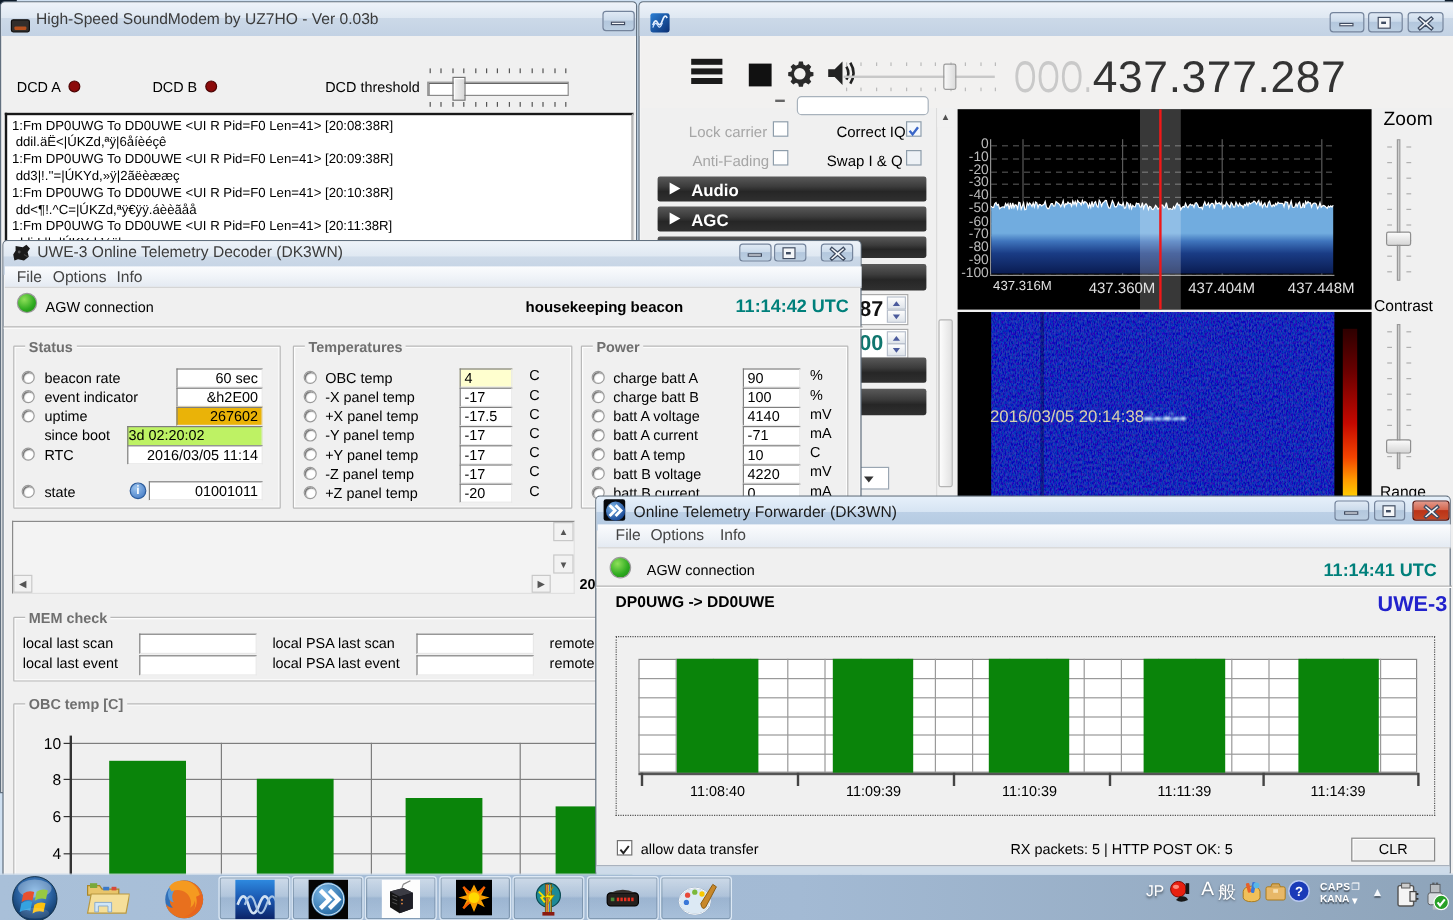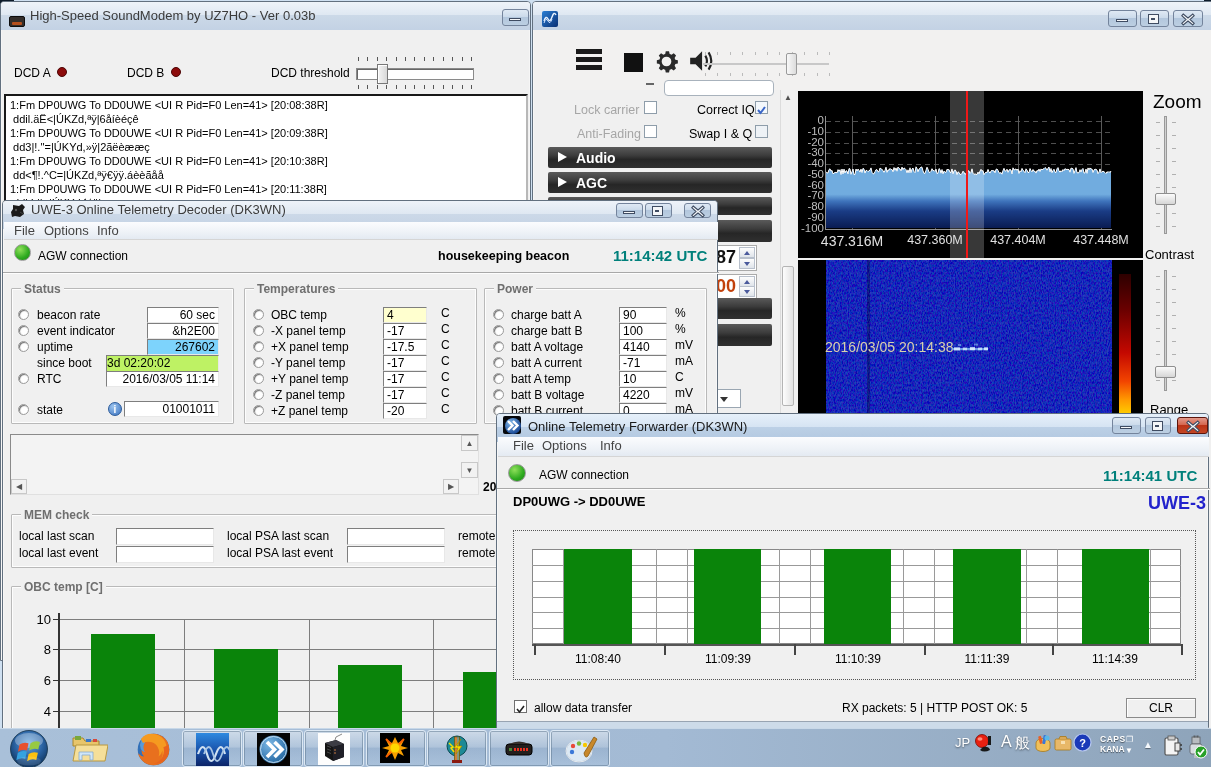--- a/index.html
+++ b/index.html
@@ -152,20 +152,21 @@
       <div class="abs" style="left:50px;top:0;width:1px;height:3px;background:#bbb;"></div>
       <div class="abs" style="left:62px;top:0;width:1px;height:3px;background:#bbb;"></div>
       <div class="abs" style="left:74px;top:0;width:1px;height:3px;background:#bbb;"></div>
       <div class="abs" style="left:87px;top:0;width:1px;height:3px;background:#bbb;"></div>
       <div class="abs" style="left:99px;top:0;width:1px;height:3px;background:#bbb;"></div>
       <div class="abs" style="left:112px;top:0;width:1px;height:3px;background:#bbb;"></div>
       <div class="abs" style="left:124px;top:0;width:1px;height:3px;background:#bbb;"></div>
     </div>
   <div class="abs" style="left:253px;top:51px;width:11px;height:22px;background:linear-gradient(90deg,#f8f8f8,#dcdcdc);border:1px solid #9a9a9a;border-radius:2px;"></div>
 
+  <div class="abs" style="left:312px;top:42px;font-size:37px;color:#c9c9c9;white-space:nowrap;"><span style="display:inline-block;transform:scaleX(0.65);transform-origin:0 0;letter-spacing:1px;">OOO.</span><span style="color:#333;letter-spacing:0.5px;margin-left:-35px;">437.377.287</span></div>
 
   <div class="abs" style="left:113px;top:81px;width:8px;height:2px;background:#666;"></div>
   <div class="abs" style="left:131px;top:78px;width:110px;height:16px;background:#fff;border:1px solid #a8b2bc;border-radius:4px;"></div>
   <div class="lab" style="left:41px;top:101px;color:#a6a6a6;font-size:12.5px;">Lock carrier</div>
   <div class="chk" style="left:111px;top:99px;"></div>
   <div class="lab" style="left:164px;top:101px;font-size:12.5px;">Correct IQ</div>
   <div class="chk" style="left:222px;top:99px;background:#f4f8fc;"><svg width="11" height="11" viewBox="0 0 11 11">
         <path d="M2 5l2.5 3L9 2" stroke="#3a66c8" stroke-width="2" fill="none"></path>
       </svg></div>
   <div class="lab" style="left:44px;top:125px;color:#a6a6a6;font-size:12.5px;">Anti-Fading</div>
@@ -186,21 +187,21 @@
   <div class="abs" style="left:150px;top:243px;width:74px;height:26px;background:#fff;border:1px solid #aaa;">
     <div class="abs" style="right:20px;top:1px;font-size:18px;font-weight:bold;color:#111;">87</div>
     <div class="abs" style="right:1px;top:1px;width:16px;height:11px;background:linear-gradient(#fdfdfd,#dfe4ea);border:1px solid #b8c0cc;text-align:center;">
         <div style="margin:3px auto 0;width:0;height:0;border-bottom:4px solid #4a5a9c;border-left:3.5px solid transparent;border-right:3.5px solid transparent;"></div>
       </div>
     <div class="abs" style="right:1px;bottom:1px;width:16px;height:11px;background:linear-gradient(#fdfdfd,#dfe4ea);border:1px solid #b8c0cc;text-align:center;">
         <div style="margin:3px auto 0;width:0;height:0;border-top:4px solid #4a5a9c;border-left:3.5px solid transparent;border-right:3.5px solid transparent;"></div>
       </div>
   </div>
   <div class="abs" style="left:150px;top:272px;width:74px;height:25px;background:#fff;border:1px solid #aaa;">
-    <div class="abs" style="right:20px;top:1px;font-size:18px;font-weight:bold;color:#c2410c;">00</div>
+    <div class="abs" style="right:20px;top:1px;font-size:18px;font-weight:bold;color:#0f766e;">00</div>
     <div class="abs" style="right:1px;top:1px;width:16px;height:11px;background:linear-gradient(#fdfdfd,#dfe4ea);border:1px solid #b8c0cc;text-align:center;">
         <div style="margin:3px auto 0;width:0;height:0;border-bottom:4px solid #4a5a9c;border-left:3.5px solid transparent;border-right:3.5px solid transparent;"></div>
       </div>
     <div class="abs" style="right:1px;bottom:1px;width:16px;height:11px;background:linear-gradient(#fdfdfd,#dfe4ea);border:1px solid #b8c0cc;text-align:center;">
         <div style="margin:3px auto 0;width:0;height:0;border-top:4px solid #4a5a9c;border-left:3.5px solid transparent;border-right:3.5px solid transparent;"></div>
       </div>
   </div>
   <div class="darkbar" style="top:296px;height:21px;"></div>
   <div class="darkbar" style="top:322px;height:22px;"></div>
   <div class="abs" style="left:170px;top:387px;width:38px;height:19px;background:#fff;border:1px solid #9aa6b2;">
@@ -247,21 +248,21 @@
             <stop offset="0.2" stop-color="#3f74bc"></stop>
             <stop offset="0.5" stop-color="#1a3c85"></stop>
             <stop offset="1" stop-color="#0a1c52"></stop>
           </linearGradient>
         </defs>
         <path d="M28,137 L28,80.7 29,81.9 30,81.9 31,78.6 32,77.8 33,80.1 34,79.4 35,82.9 36,82.1 37,81.5 38,81.3 39,81.9 40,78.6 41,80.5 42,78.7 43,83.5 44,78.0 45,82.9 46,78.1 47,82.0 48,79.7 49,80.1 50,82.9 51,77.6 52,77.9 53,83.3 54,80.7 55,78.0 56,83.7 57,83.4 58,78.0 59,80.0 60,78.1 61,79.2 62,81.1 63,78.1 64,81.5 65,77.3 66,78.1 67,82.1 68,79.4 69,79.5 70,80.6 71,79.8 72,79.2 73,76.9 74,81.3 75,82.8 76,82.8 77,80.7 78,78.7 79,78.7 80,80.8 81,80.6 82,77.0 83,77.8 84,78.5 85,79.4 86,81.3 87,79.3 88,76.2 89,81.3 90,78.8 91,79.3 92,77.4 93,78.6 94,78.4 95,80.8 96,76.5 97,79.3 98,76.9 99,80.2 100,76.0 101,77.5 102,77.9 103,79.8 104,76.1 105,78.7 106,77.0 107,77.5 108,78.7 109,81.8 110,78.8 111,81.8 112,76.8 113,81.6 114,78.1 115,77.0 116,80.5 117,81.6 118,75.8 119,77.5 120,80.8 121,78.0 122,77.4 123,76.0 124,76.2 125,79.9 126,82.3 127,82.4 128,79.3 129,76.2 130,78.2 131,81.2 132,81.5 133,80.3 134,77.7 135,79.7 136,79.4 137,80.4 138,78.1 139,82.5 140,82.2 141,77.6 142,78.5 143,82.2 144,78.5 145,82.8 146,80.1 147,81.3 148,81.4 149,78.3 150,78.8 151,78.6 152,81.4 153,81.5 154,77.9 155,82.8 156,79.9 157,78.8 158,80.0 159,83.6 160,80.9 161,81.4 162,83.3 163,83.6 164,82.3 165,80.2 166,81.3 167,83.3 168,82.6 169,81.3 170,79.8 171,80.0 172,82.3 173,81.3 174,77.8 175,82.2 176,83.5 177,82.8 178,83.4 179,83.5 180,81.1 181,82.8 182,80.1 183,78.3 184,79.9 185,79.7 186,83.7 187,82.1 188,81.1 189,81.6 190,78.4 191,81.0 192,82.1 193,80.1 194,79.1 195,80.1 196,79.6 197,81.8 198,78.3 199,78.0 200,79.4 201,81.8 202,82.2 203,81.5 204,83.2 205,79.5 206,77.3 207,80.2 208,79.9 209,78.2 210,81.3 211,79.1 212,78.4 213,79.0 214,82.9 215,76.8 216,79.0 217,78.5 218,77.9 219,79.4 220,78.0 221,82.4 222,79.7 223,80.9 224,77.4 225,79.3 226,80.2 227,81.7 228,77.8 229,79.1 230,81.6 231,81.4 232,77.5 233,79.5 234,80.9 235,78.5 236,80.3 237,80.2 238,82.1 239,79.4 240,80.2 241,78.1 242,80.5 243,77.9 244,79.0 245,78.1 246,77.7 247,76.6 248,77.2 249,79.2 250,77.3 251,76.0 252,80.8 253,77.5 254,81.7 255,79.5 256,78.2 257,81.3 258,81.5 259,77.8 260,76.6 261,79.9 262,81.2 263,79.7 264,80.8 265,78.5 266,79.8 267,77.6 268,78.5 269,78.4 270,78.4 271,78.6 272,81.2 273,77.1 274,77.4 275,77.8 276,82.4 277,79.5 278,76.6 279,81.6 280,81.9 281,81.6 282,78.7 283,81.1 284,78.4 285,77.4 286,82.1 287,81.9 288,78.0 289,82.3 290,76.9 291,78.8 292,76.9 293,78.0 294,78.0 295,81.5 296,78.9 297,78.3 298,78.3 299,79.1 300,82.7 301,81.1 302,77.9 303,81.7 304,80.7 305,80.2 306,80.7 307,81.6 308,82.6 309,80.7 310,81.6 311,80.5 312,81.6 313,80.0 L313,137 Z" fill="url(#sg)"></path>
         <path d="M28,80.7 L29,81.9 L30,81.9 L31,78.6 L32,77.8 L33,80.1 L34,79.4 L35,82.9 L36,82.1 L37,81.5 L38,81.3 L39,81.9 L40,78.6 L41,80.5 L42,78.7 L43,83.5 L44,78.0 L45,82.9 L46,78.1 L47,82.0 L48,79.7 L49,80.1 L50,82.9 L51,77.6 L52,77.9 L53,83.3 L54,80.7 L55,78.0 L56,83.7 L57,83.4 L58,78.0 L59,80.0 L60,78.1 L61,79.2 L62,81.1 L63,78.1 L64,81.5 L65,77.3 L66,78.1 L67,82.1 L68,79.4 L69,79.5 L70,80.6 L71,79.8 L72,79.2 L73,76.9 L74,81.3 L75,82.8 L76,82.8 L77,80.7 L78,78.7 L79,78.7 L80,80.8 L81,80.6 L82,77.0 L83,77.8 L84,78.5 L85,79.4 L86,81.3 L87,79.3 L88,76.2 L89,81.3 L90,78.8 L91,79.3 L92,77.4 L93,78.6 L94,78.4 L95,80.8 L96,76.5 L97,79.3 L98,76.9 L99,80.2 L100,76.0 L101,77.5 L102,77.9 L103,79.8 L104,76.1 L105,78.7 L106,77.0 L107,77.5 L108,78.7 L109,81.8 L110,78.8 L111,81.8 L112,76.8 L113,81.6 L114,78.1 L115,77.0 L116,80.5 L117,81.6 L118,75.8 L119,77.5 L120,80.8 L121,78.0 L122,77.4 L123,76.0 L124,76.2 L125,79.9 L126,82.3 L127,82.4 L128,79.3 L129,76.2 L130,78.2 L131,81.2 L132,81.5 L133,80.3 L134,77.7 L135,79.7 L136,79.4 L137,80.4 L138,78.1 L139,82.5 L140,82.2 L141,77.6 L142,78.5 L143,82.2 L144,78.5 L145,82.8 L146,80.1 L147,81.3 L148,81.4 L149,78.3 L150,78.8 L151,78.6 L152,81.4 L153,81.5 L154,77.9 L155,82.8 L156,79.9 L157,78.8 L158,80.0 L159,83.6 L160,80.9 L161,81.4 L162,83.3 L163,83.6 L164,82.3 L165,80.2 L166,81.3 L167,83.3 L168,82.6 L169,81.3 L170,79.8 L171,80.0 L172,82.3 L173,81.3 L174,77.8 L175,82.2 L176,83.5 L177,82.8 L178,83.4 L179,83.5 L180,81.1 L181,82.8 L182,80.1 L183,78.3 L184,79.9 L185,79.7 L186,83.7 L187,82.1 L188,81.1 L189,81.6 L190,78.4 L191,81.0 L192,82.1 L193,80.1 L194,79.1 L195,80.1 L196,79.6 L197,81.8 L198,78.3 L199,78.0 L200,79.4 L201,81.8 L202,82.2 L203,81.5 L204,83.2 L205,79.5 L206,77.3 L207,80.2 L208,79.9 L209,78.2 L210,81.3 L211,79.1 L212,78.4 L213,79.0 L214,82.9 L215,76.8 L216,79.0 L217,78.5 L218,77.9 L219,79.4 L220,78.0 L221,82.4 L222,79.7 L223,80.9 L224,77.4 L225,79.3 L226,80.2 L227,81.7 L228,77.8 L229,79.1 L230,81.6 L231,81.4 L232,77.5 L233,79.5 L234,80.9 L235,78.5 L236,80.3 L237,80.2 L238,82.1 L239,79.4 L240,80.2 L241,78.1 L242,80.5 L243,77.9 L244,79.0 L245,78.1 L246,77.7 L247,76.6 L248,77.2 L249,79.2 L250,77.3 L251,76.0 L252,80.8 L253,77.5 L254,81.7 L255,79.5 L256,78.2 L257,81.3 L258,81.5 L259,77.8 L260,76.6 L261,79.9 L262,81.2 L263,79.7 L264,80.8 L265,78.5 L266,79.8 L267,77.6 L268,78.5 L269,78.4 L270,78.4 L271,78.6 L272,81.2 L273,77.1 L274,77.4 L275,77.8 L276,82.4 L277,79.5 L278,76.6 L279,81.6 L280,81.9 L281,81.6 L282,78.7 L283,81.1 L284,78.4 L285,77.4 L286,82.1 L287,81.9 L288,78.0 L289,82.3 L290,76.9 L291,78.8 L292,76.9 L293,78.0 L294,78.0 L295,81.5 L296,78.9 L297,78.3 L298,78.3 L299,79.1 L300,82.7 L301,81.1 L302,77.9 L303,81.7 L304,80.7 L305,80.2 L306,80.7 L307,81.6 L308,82.6 L309,80.7 L310,81.6 L311,80.5 L312,81.6 L313,80.0" stroke="#fff" stroke-width="1" fill="none"></path>
       </svg>
  <div class="abs" style="left:152px;top:0px;width:34px;height:167px;background:rgba(255,255,255,0.22);"></div>
  <div class="abs" style="left:168px;top:0px;width:2px;height:167px;background:#f01818;"></div>
- <div class="abs" style="left:19px;top:142px;width:70px;text-align:center;font-size:14px;color:#e0e0e0;">437.316M</div>
+ <div class="abs" style="left:19px;top:142px;width:70px;text-align:center;font-size:11px;color:#e0e0e0;">437.316M</div>
  <div class="abs" style="left:102px;top:142px;width:70px;text-align:center;font-size:12.5px;color:#e0e0e0;">437.360M</div>
  <div class="abs" style="left:185px;top:142px;width:70px;text-align:center;font-size:12.5px;color:#e0e0e0;">437.404M</div>
  <div class="abs" style="left:268px;top:142px;width:70px;text-align:center;font-size:12.5px;color:#e0e0e0;">437.448M</div>
  </div>
 
   <div class="abs" style="left:265px;top:257.5px;width:345px;height:157px;background:#000;overflow:hidden;" id="wfbox">
  <svg class="abs" style="left:28px;top:0;" width="286" height="157">
         <defs>
 <filter id="nz" x="0" y="0" width="100%" height="100%">
             <feTurbulence type="fractalNoise" baseFrequency="0.85 0.4" numOctaves="2" seed="11" stitchTiles="stitch"></feTurbulence>
@@ -286,21 +287,21 @@
           <rect x="20" y="7.2" width="5" height="3" fill="#d4e8fc"></rect>
           <rect x="28" y="7.6" width="4" height="2.6" fill="#bcdaf8"></rect>
           <rect x="34" y="7.4" width="4" height="2.8" fill="#cde4fb"></rect>
           <rect x="8" y="4" width="3" height="2" fill="#8abaf0" opacity="0.6"></rect>
           <rect x="24" y="3.5" width="4" height="2" fill="#8abaf0" opacity="0.6"></rect>
         </g>
       </svg>
  <div class="abs" style="left:321px;top:14px;width:12px;height:143px;background:linear-gradient(#2d0000,#6a0000 25%,#c40800 55%,#f24400 75%,#ff9a00 88%,#ffd800);"></div>
  </div>
 
-  <div class="lab" style="left:620px;top:89px;font-size:19px;">Zoom</div>
+  <div class="lab" style="left:620px;top:89px;font-size:16px;">Zoom</div>
   <div class="abs" style="left:623px;top:114px;width:20px;height:118px;">
       <div class="abs" style="left:0;top:6px;width:4px;height:1px;background:#b0b0b0;"></div>
       <div class="abs" style="left:16px;top:6px;width:4px;height:1px;background:#b0b0b0;"></div>
       <div class="abs" style="left:0;top:19px;width:4px;height:1px;background:#b0b0b0;"></div>
       <div class="abs" style="left:16px;top:19px;width:4px;height:1px;background:#b0b0b0;"></div>
       <div class="abs" style="left:0;top:32px;width:4px;height:1px;background:#b0b0b0;"></div>
       <div class="abs" style="left:16px;top:32px;width:4px;height:1px;background:#b0b0b0;"></div>
       <div class="abs" style="left:0;top:45px;width:4px;height:1px;background:#b0b0b0;"></div>
       <div class="abs" style="left:16px;top:45px;width:4px;height:1px;background:#b0b0b0;"></div>
       <div class="abs" style="left:0;top:58px;width:4px;height:1px;background:#b0b0b0;"></div>
@@ -385,21 +386,21 @@
     </div>
   <div id="statusrows">
   <div class="radio" style="left:15px;top:108px;"></div>
   <div class="lab" style="left:34px;top:107px;">beacon rate</div>
   <div class="inp" style="left:144px;top:106px;width:72px;height:16px;padding-right:3px;text-align:right;background:#fff;line-height:15px;">60 sec</div>
   <div class="radio" style="left:15px;top:124px;"></div>
   <div class="lab" style="left:34px;top:123px;">event indicator</div>
   <div class="inp" style="left:144px;top:122px;width:72px;height:16px;padding-right:3px;text-align:right;background:#fff;line-height:15px;">&amp;h2E00</div>
   <div class="radio" style="left:15px;top:140px;"></div>
   <div class="lab" style="left:34px;top:139px;">uptime</div>
-  <div class="inp" style="left:144px;top:138px;width:72px;height:16px;padding-right:3px;text-align:right;background:#7dd3fc;line-height:15px;">267602</div>
+  <div class="inp" style="left:144px;top:138px;width:72px;height:16px;padding-right:3px;text-align:right;background:#eab308;line-height:15px;">267602</div>
   <div class="lab" style="left:34px;top:155px;">since boot</div>
   <div class="inp" style="left:103px;top:154px;width:113px;height:31px;padding-right:3px;text-align:left;background:#bef264;line-height:15px;">3d 02:20:02</div>
   <div class="radio" style="left:15px;top:172px;"></div>
   <div class="lab" style="left:34px;top:171px;">RTC</div>
   <div class="inp" style="left:103px;top:170px;width:113px;height:16px;padding-right:3px;text-align:right;background:#fff;line-height:15px;">2016/03/05 11:14</div>
   <div class="radio" style="left:15px;top:203px;"></div>
   <div class="lab" style="left:34px;top:202px;">state</div>
   <div class="abs" style="left:105px;top:201px;width:14px;height:14px;border-radius:50%;background:radial-gradient(circle at 35% 30%,#9cc4ee,#3a72c0);border:1px solid #2a5a9a;color:#fff;font-size:10px;font-weight:bold;text-align:center;line-height:14px;">i</div>
   <div class="inp" style="left:121px;top:200px;width:95px;height:16px;padding-right:3px;text-align:right;background:#fff;line-height:15px;">01001011</div>
   <div class="radio" style="left:250px;top:108px;"></div>

